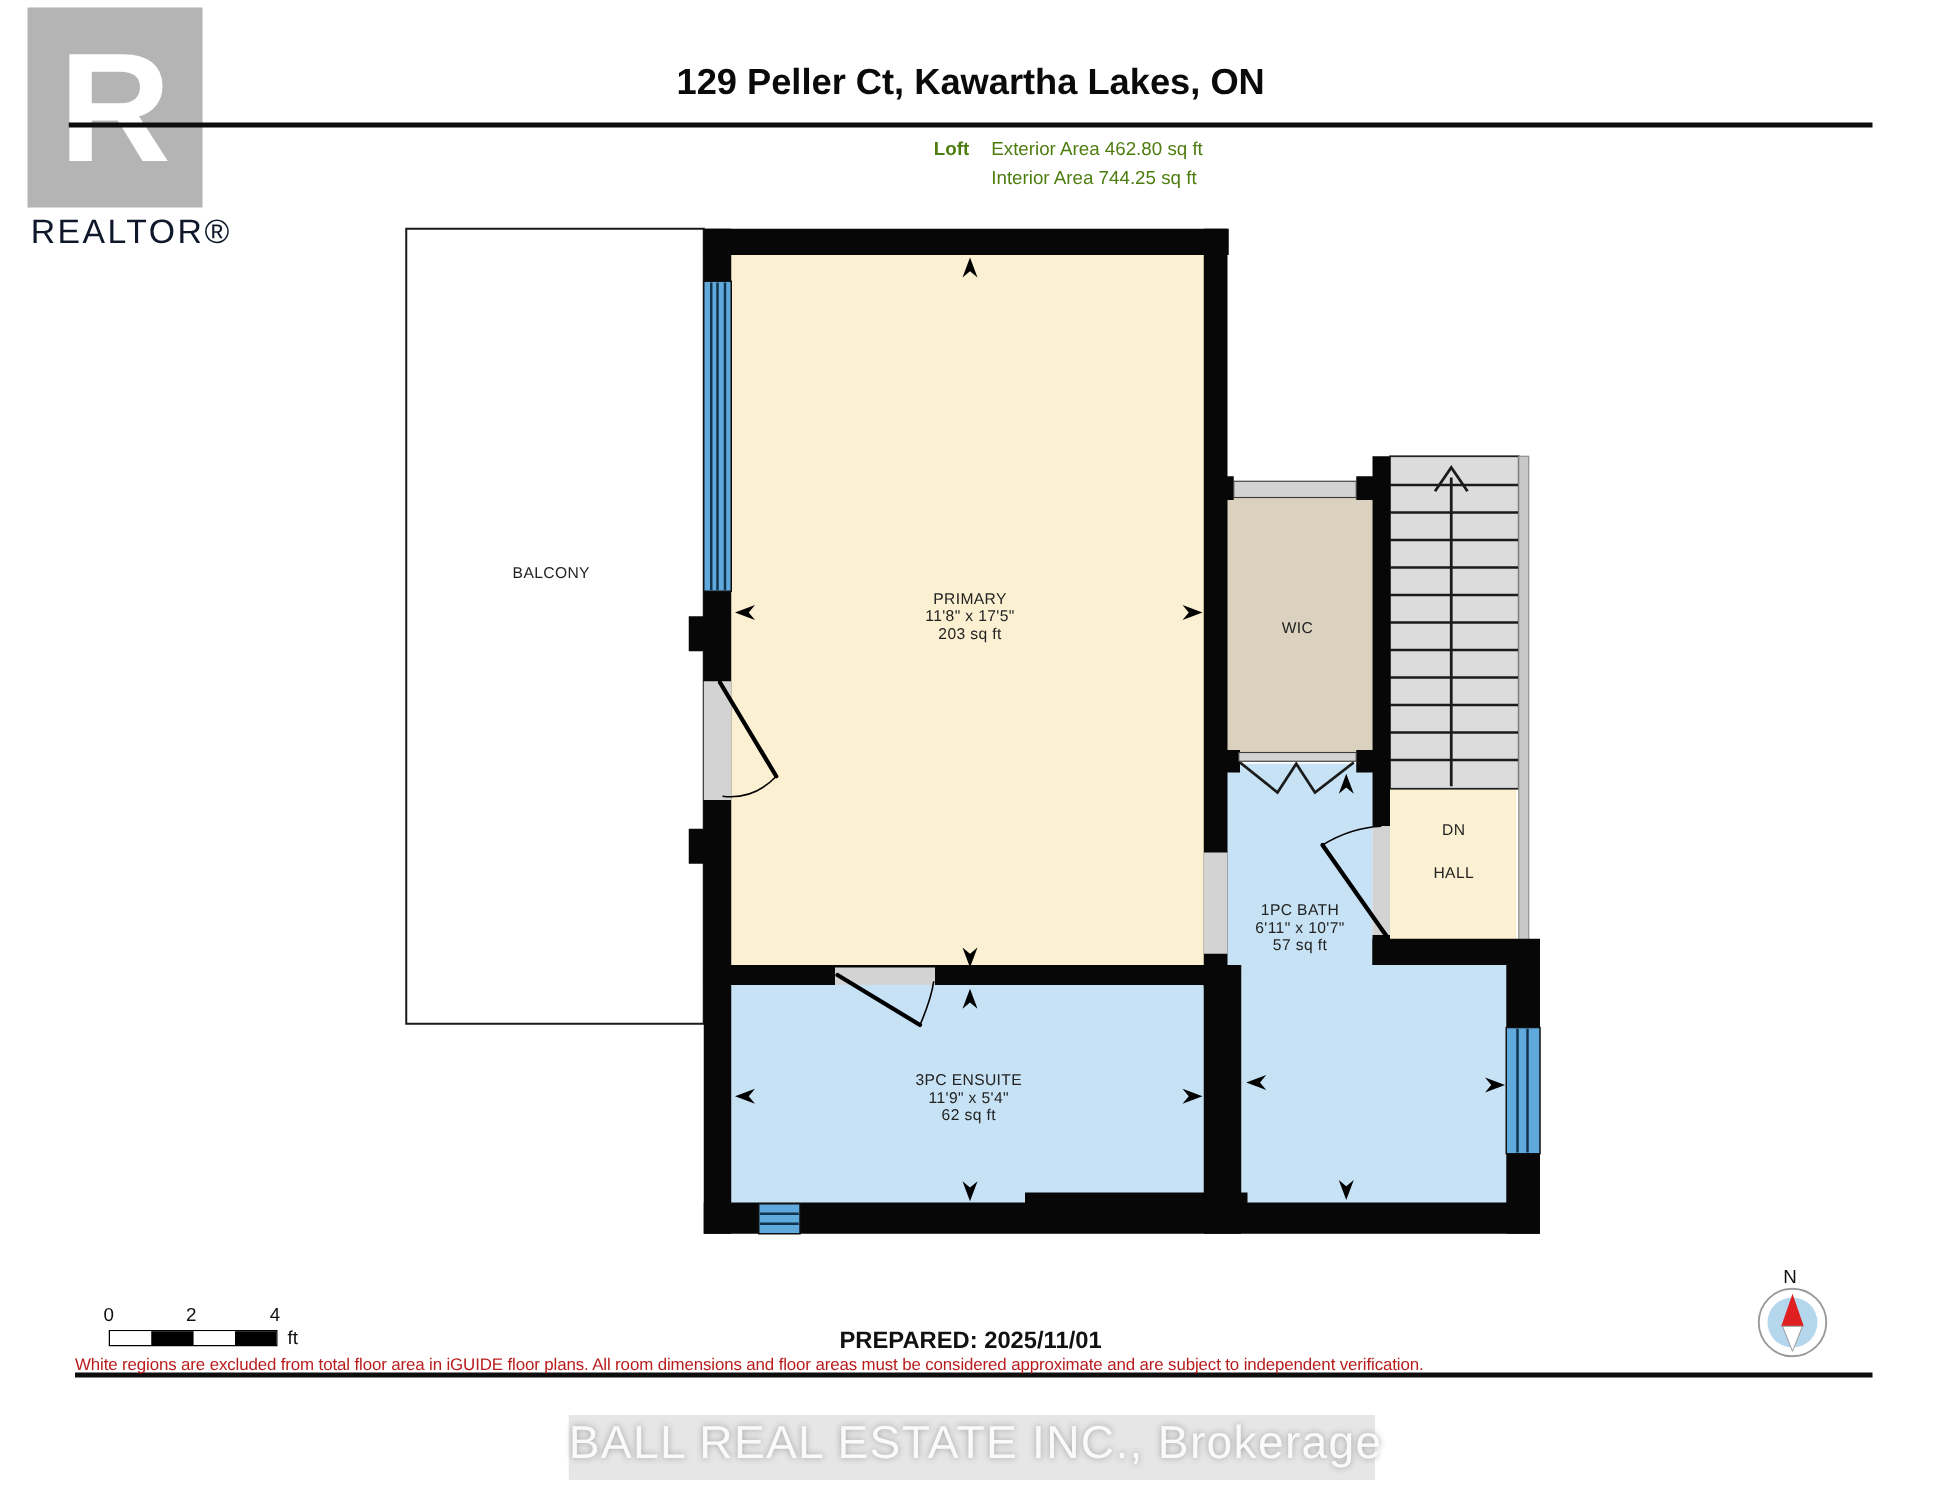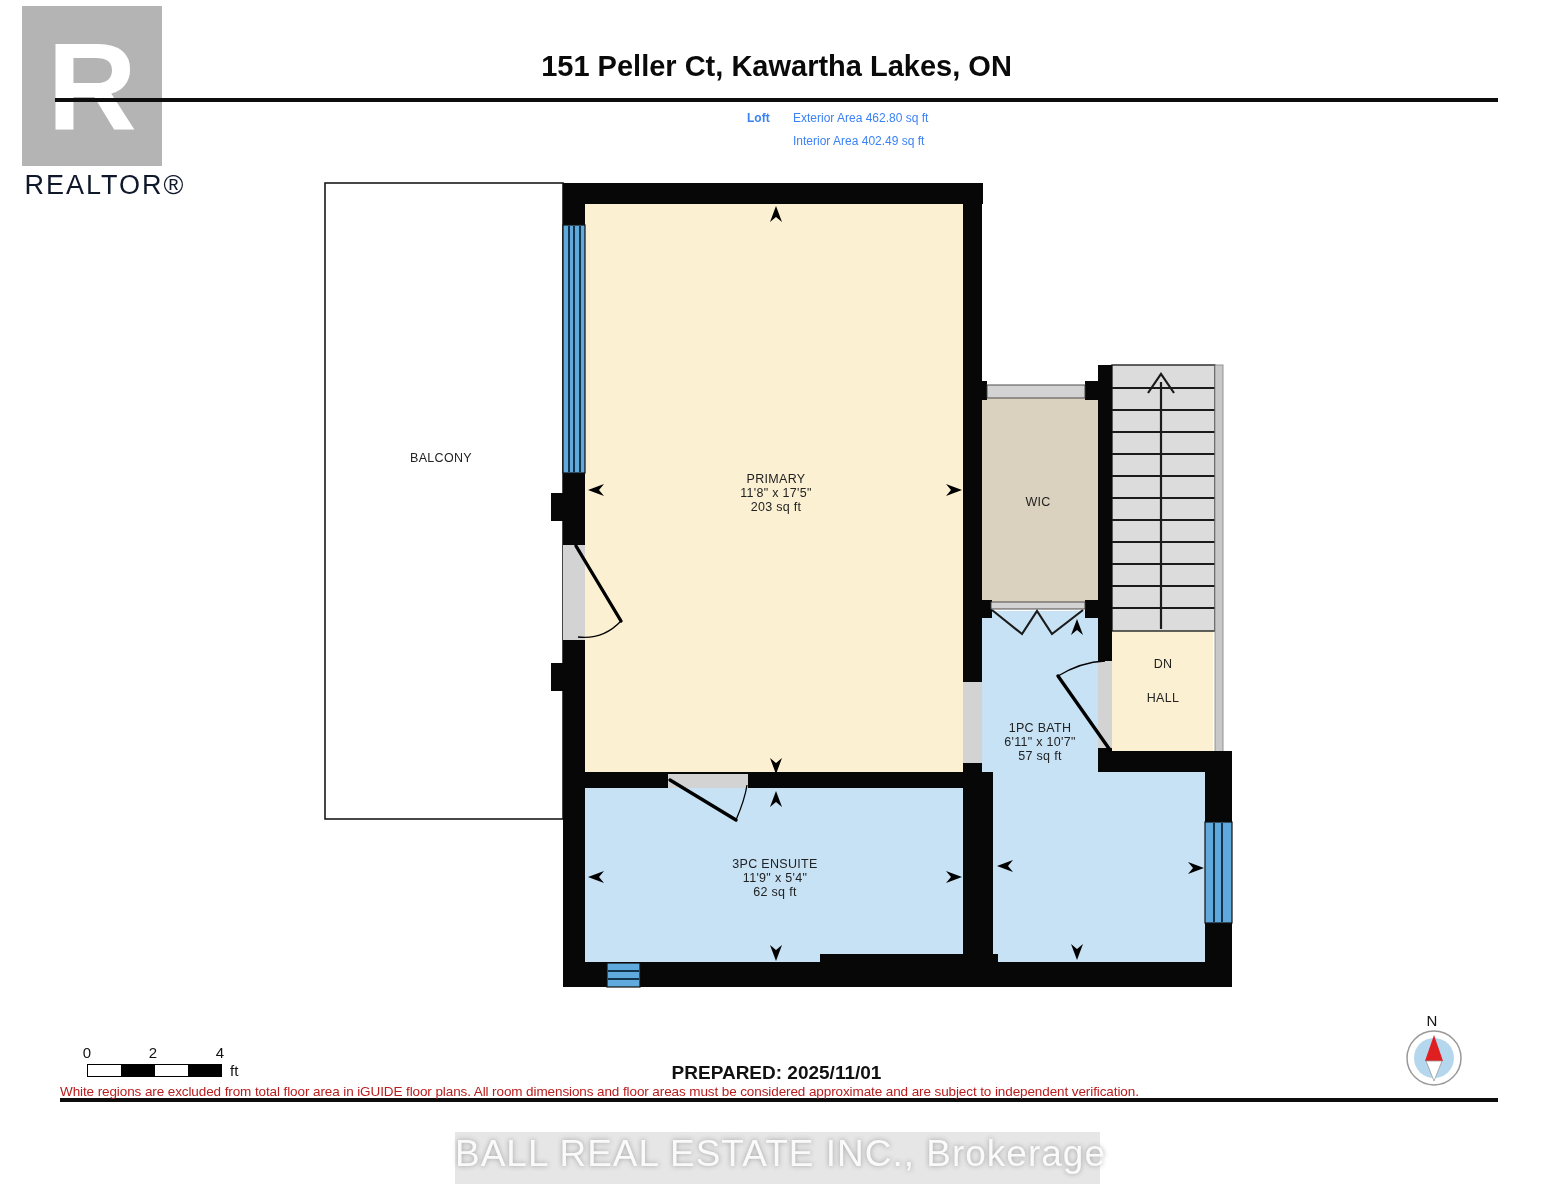--- a/index.html
+++ b/index.html
@@ -3,21 +3,21 @@
 <meta charset="utf-8">
 <style>
   html,body{margin:0;padding:0;background:#ffffff;}
   #canvas{position:relative;width:1553px;height:1200px;background:#fff;overflow:hidden;
           font-family:"Liberation Sans", sans-serif;}
   .abs{position:absolute;}
   
   #title{left:0;top:50px;width:1553px;text-align:center;font-size:29px;font-weight:bold;color:#0a0a0a;}
   #rule-top{left:55px;top:98px;width:1443px;height:3.5px;background:#0d0d0d;}
   #rule-bottom{left:60px;top:1098px;width:1438px;height:3.5px;background:#0d0d0d;}
-  .area-line{font-size:12px;color:#3b82f6;}
+  .area-line{font-size:15px;color:#4d7c0f;}
   #floor-label{left:747px;top:111px;font-weight:bold;}
   #ext-area{left:793px;top:111px;}
   #int-area{left:793px;top:134px;}
   
   #realtor-logo{left:22px;top:6px;width:160px;height:205px;}
   #realtor-square{position:absolute;left:0;top:0;width:140px;height:160px;background:#b4b4b4;}
   #realtor-letter{position:absolute;left:0;top:6px;width:140px;text-align:center;
                   font-size:124px;font-weight:bold;color:#ffffff;line-height:150px;}
   #realtor-name{position:absolute;left:-12px;top:164px;width:190px;text-align:center;
                 font-size:27px;color:#0f172a;letter-spacing:2px;}
@@ -59,25 +59,25 @@
 <body>
 
 <div id="canvas">
 
   <div class="abs" id="realtor-logo">
     <div id="realtor-square"></div>
     <div id="realtor-letter">R</div>
     <div id="realtor-name">REALTOR®</div>
   </div>
 
-  <div class="abs" id="title">151 Peller Ct, Kawartha Lakes, ON</div>
+  <div class="abs" id="title">129 Peller Ct, Kawartha Lakes, ON</div>
   <div class="abs" id="rule-top"></div>
   <div class="abs area-line" id="floor-label">Loft</div>
   <div class="abs area-line" id="ext-area">Exterior Area 462.80 sq ft</div>
-  <div class="abs area-line" id="int-area">Interior Area 402.49 sq ft</div>
+  <div class="abs area-line" id="int-area">Interior Area 744.25 sq ft</div>
 
   <svg class="abs" id="plan" width="1553" height="1200" viewBox="0 0 1553 1200">
 
     <rect class="room-white" x="325" y="183" width="238" height="636"></rect>
     <rect class="room-cream" x="585" y="203" width="380" height="574"></rect>
     <rect class="room-beige" x="980" y="395" width="118" height="208"></rect>
     <rect class="room-cream" x="1112" y="631" width="101" height="122"></rect>
     <rect class="room-blue" x="981" y="611" width="117" height="166"></rect>
     <rect class="room-blue" x="993" y="768" width="212" height="196"></rect>
     <rect class="room-blue" x="585" y="786" width="380" height="178"></rect>

